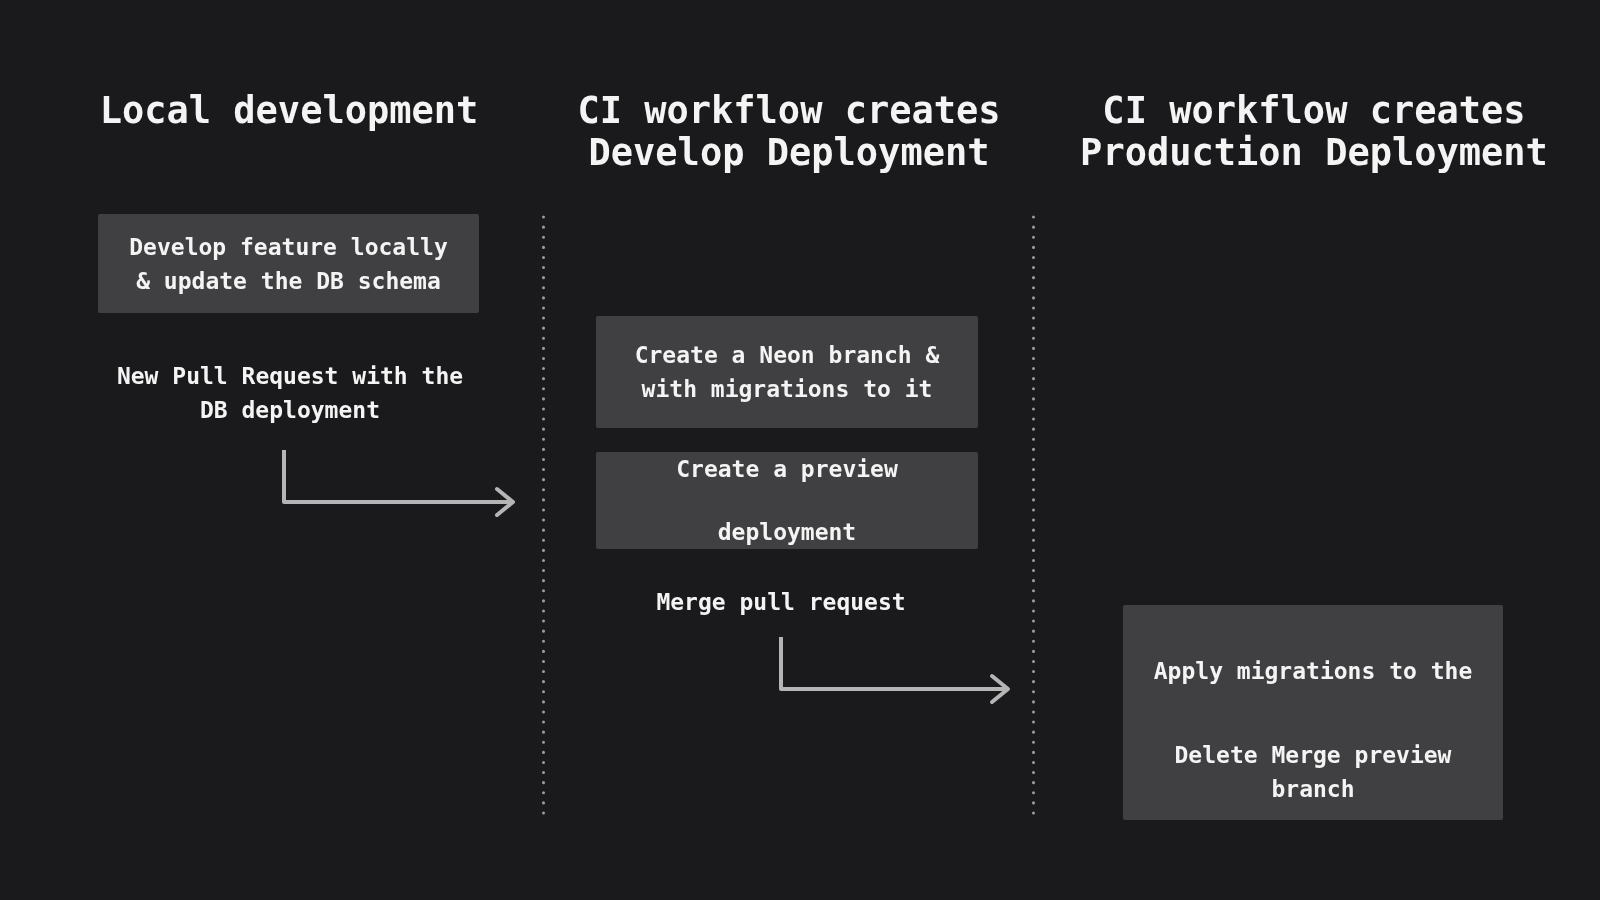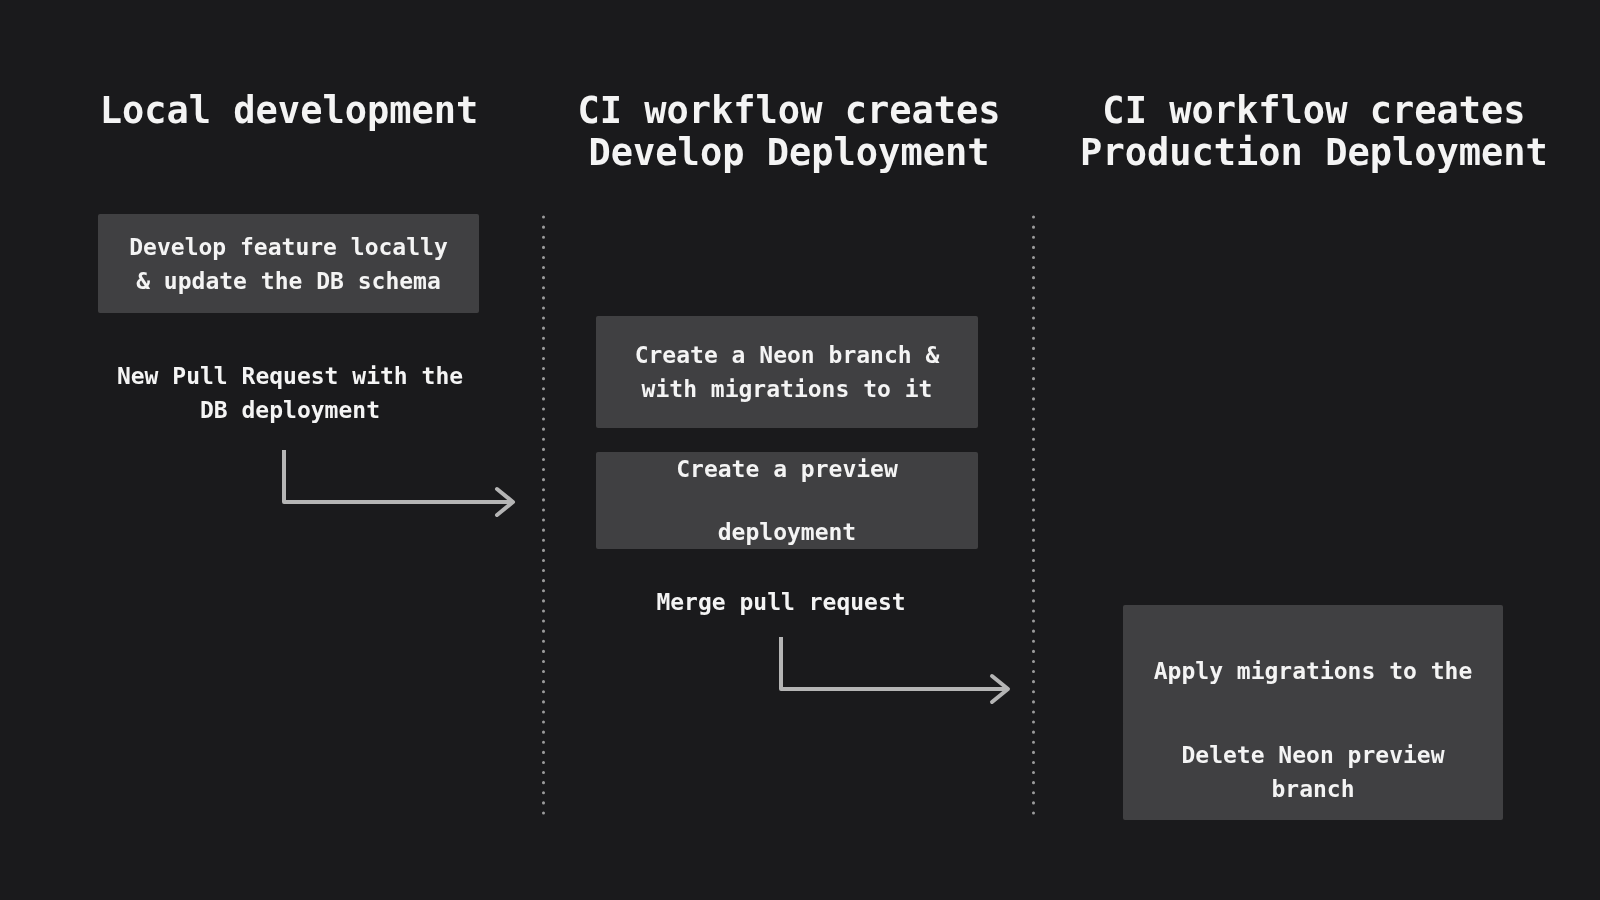--- a/index.html
+++ b/index.html
@@ -139,17 +139,17 @@
 
   <div class="step-text" style="left:781px; top:585px;">
     <div class="step-line">Merge pull request</div>
   </div>
 
   <div class="step-box" style="left:1123px; top:563px; width:380px; height:131px;margin-top:42px;">
     <div class="step-line">Apply migrations to the</div>
   </div>
 
   <div class="step-box" style="left:1123px; top:723px; width:380px; height:97px;">
-    <div class="step-line">Delete Neon preview</div>
+    <div class="step-line">Delete Merge preview</div>
     <div class="step-line">branch</div>
   </div>
 
 </div>
 
 </body></html>

